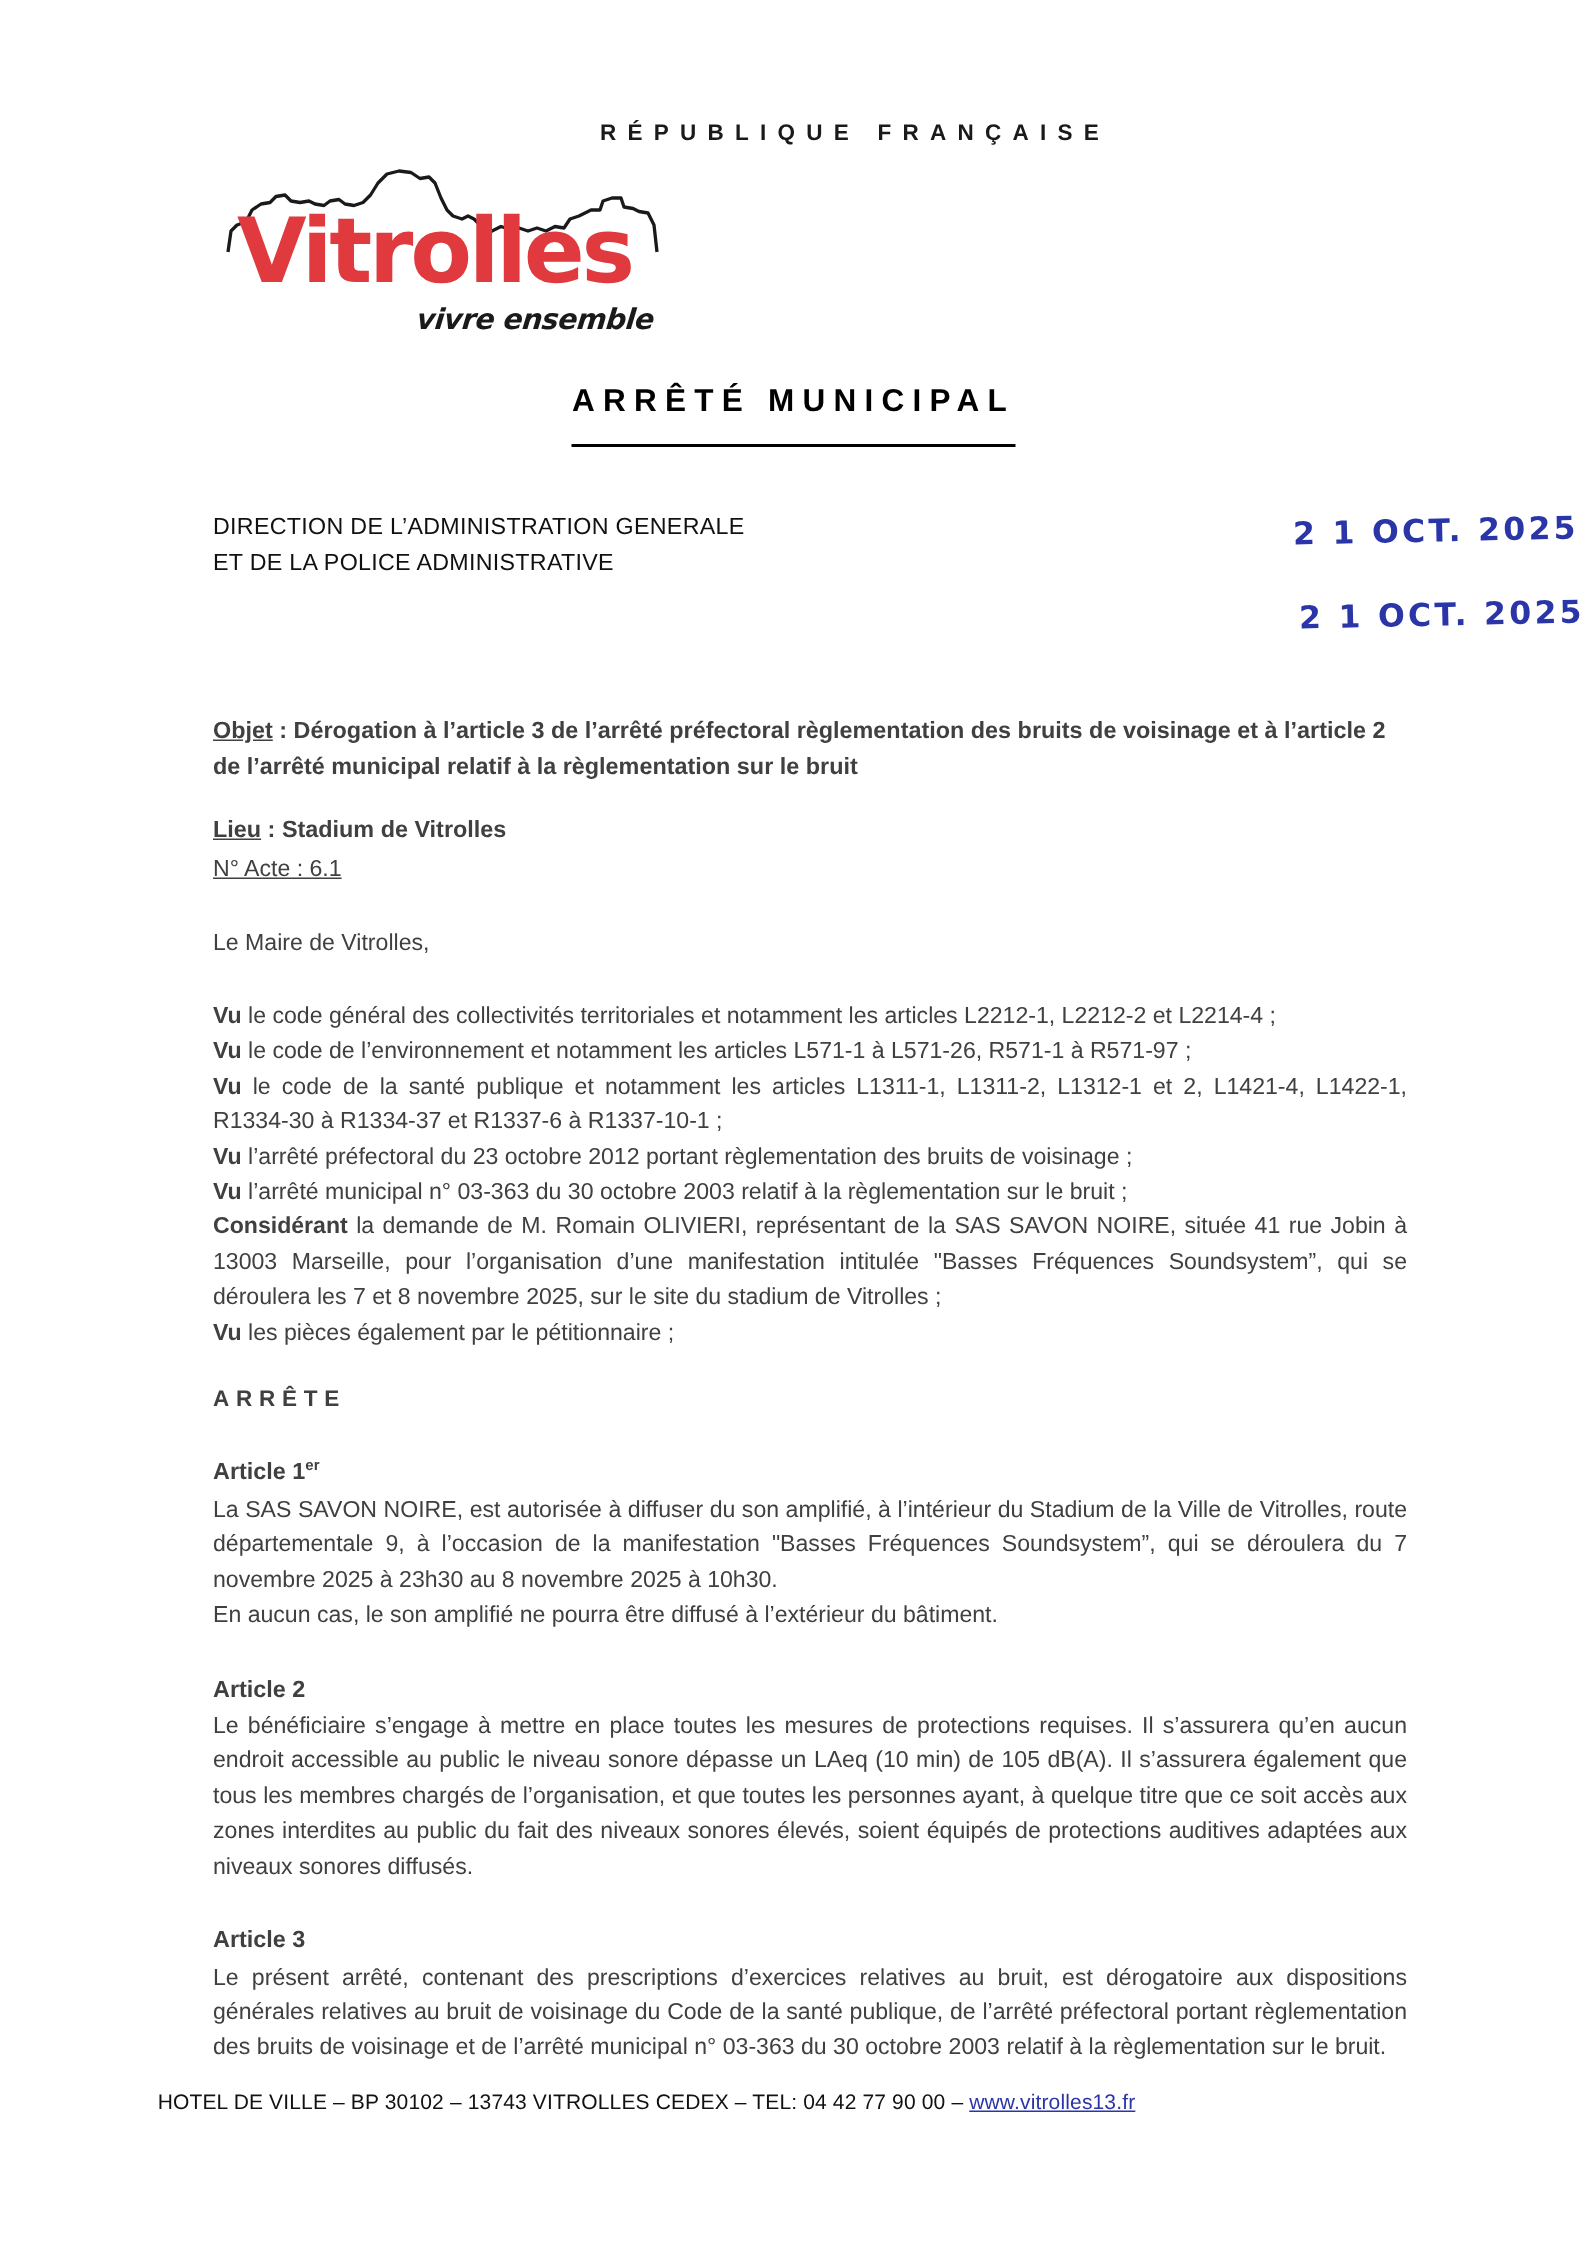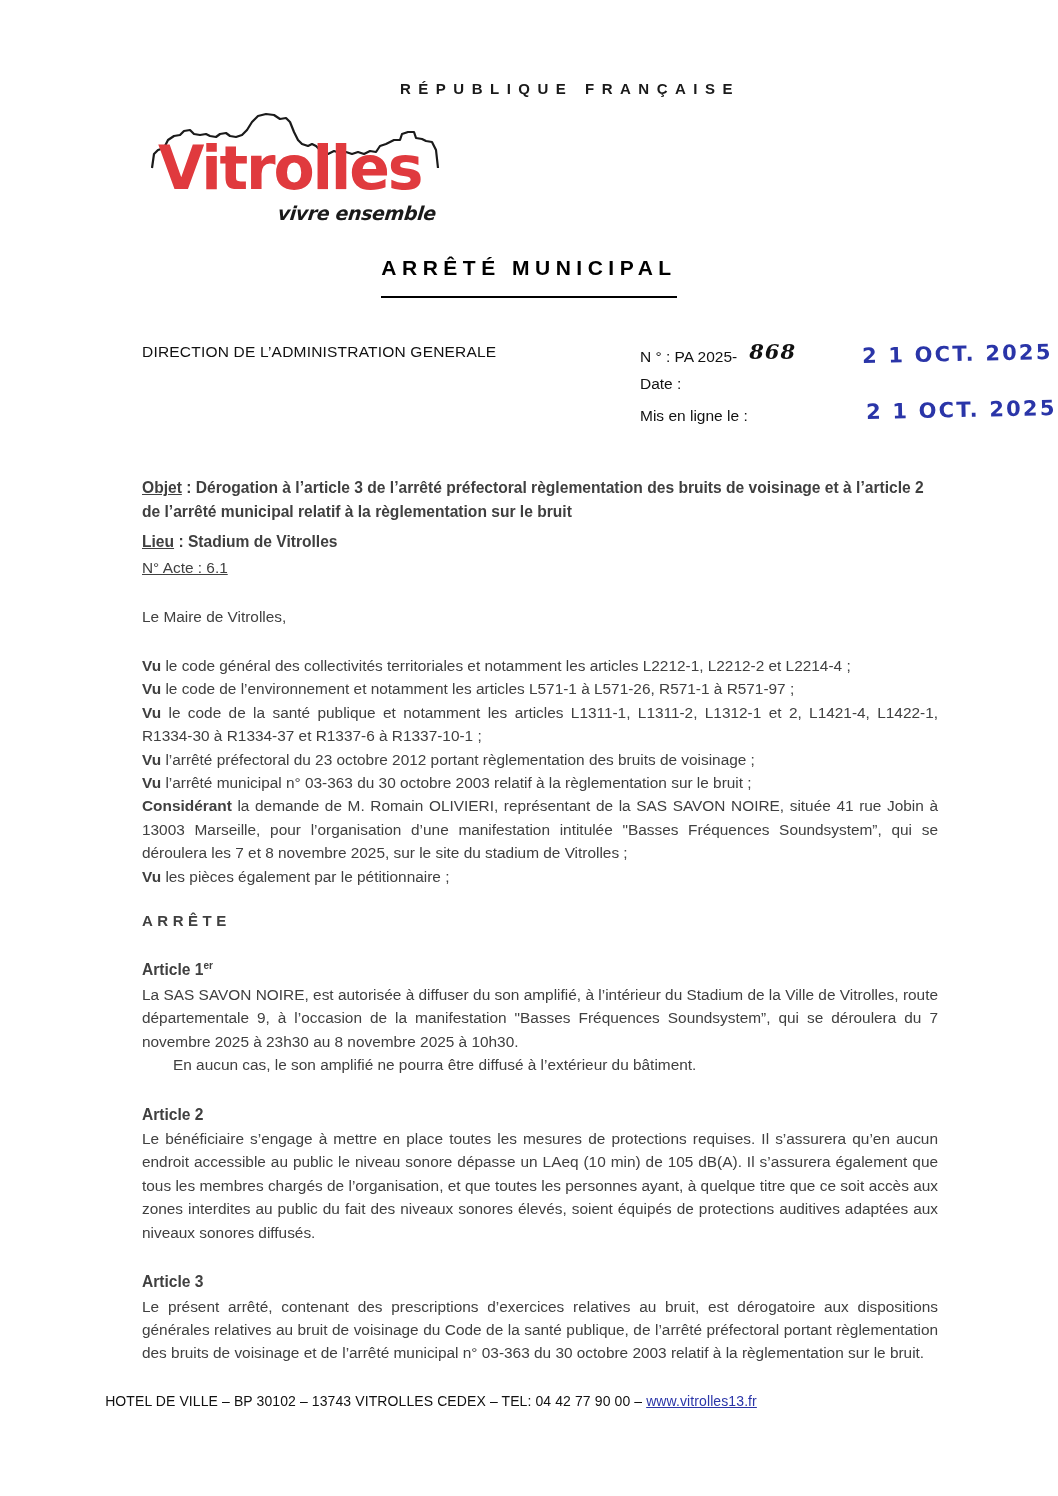--- a/index.html
+++ b/index.html
@@ -157,21 +157,21 @@
   .objet {
     font-weight: 700;
     font-size: 15.6px;
     line-height: 1.55;
     margin: 0 0 0 0;
   }
   .objet u { text-decoration: underline; }
   .lieu {
     font-weight: 700;
     font-size: 15.6px;
-    margin-top: 6px;
+    margin-top: 18px;
   }
   .acte {
     font-weight: 400;
     font-size: 15.4px;
     margin-top: 2px;
     text-decoration: underline;
   }
   .maire { margin-top: 26px; font-size: 15.4px; }
 
   .vu-list { margin-top: 26px; }
@@ -194,21 +194,21 @@
   .article-title {
     font-weight: 700;
     font-size: 15.6px;
     margin-bottom: 1px;
   }
   .article-title sup { font-size: 10px; }
   .article-body {
     text-align: justify;
     line-height: 1.52;
   }
-  .article-body.nojustify { text-align: left; margin-left: 31px; }
+  .article-body.nojustify { text-align: left; }
 
   
   .footer {
     position: absolute;
     top: 1393px;
     left: 0;
     width: 862px;
     text-align: center;
     font-size: 14px;
     color: #111;
@@ -237,29 +237,23 @@
     <div class="logo-word">Vitrolles</div>
     <div class="logo-tagline">vivre ensemble</div>
   </div>
 
   <div class="doc-title">
     <span>ARRÊTÉ MUNICIPAL</span>
   </div>
 
   <div class="direction">
     <div>DIRECTION DE L’ADMINISTRATION GENERALE</div>
-  </div>
-
-  <div class="refblock">
-    <div class="ref-line">
-      <span>N ° : PA 2025-</span><span class="ref-num-hand">868</span>
-    </div>
-    <div class="ref-line">Date :</div>
-    <div class="ref-online">Mis en ligne le :</div>
-  </div>
+    <div>ET DE LA POLICE ADMINISTRATIVE</div>
+  </div>
+
 
   <div class="stamp stamp-1">2 1 OCT. 2025</div>
   <div class="stamp stamp-2">2 1 OCT. 2025</div>
 
   <div class="body-area">
 
     <div class="objet">
       <u>Objet</u><span> : Dérogation à l’article 3 de l’arrêté préfectoral règlementation des bruits de voisinage et à l’article 2 de l’arrêté municipal relatif à la règlementation sur le bruit</span>
     </div>
 

